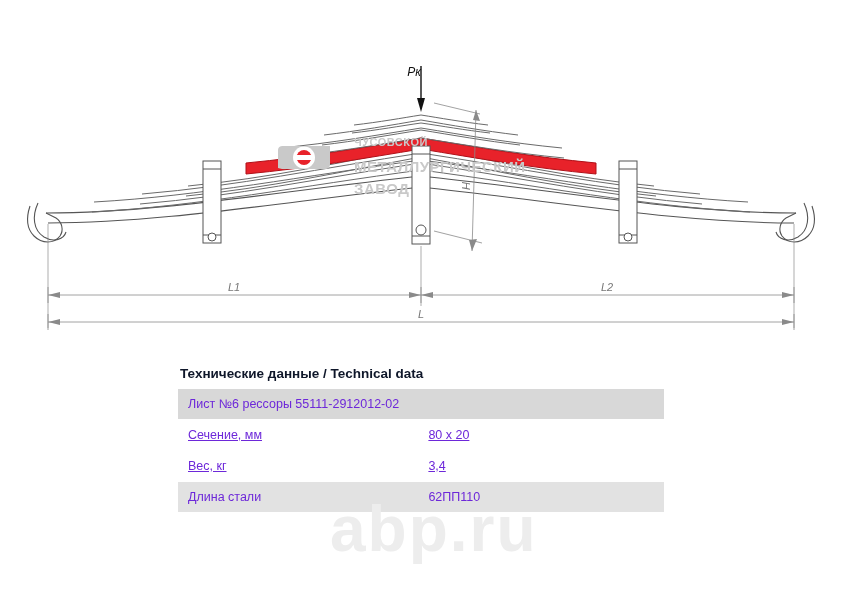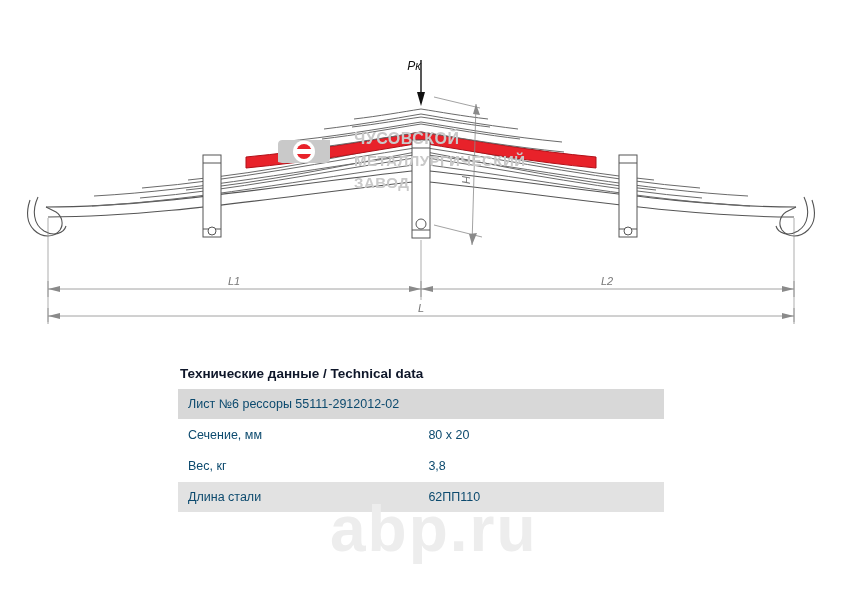--- a/index.html
+++ b/index.html
@@ -17,39 +17,39 @@
   #page {
     position: relative;
     width: 842px;
     height: 595px;
   }
 
   
   #drawing {
     position: absolute;
     left: 0;
-    top: 0;
+    top: 6px;
     width: 712px;
     height: 345px;
   }
   #drawing svg {
     display: block;
   }
 
   
   .wm-text {
     position: absolute;
     font-family: "Liberation Sans", sans-serif;
     font-weight: bold;
     color: #c9c9c9;
     letter-spacing: 0.5px;
     white-space: nowrap;
     pointer-events: none;
   }
-  #wm-line1 { left: 354px; top: 130px; font-size: 16px; }
+  #wm-line1 { left: 354px; top: 130px; font-size: 11px; }
   #wm-line2 { left: 354px; top: 152px; font-size: 15px; }
   #wm-line3 { left: 354px; top: 174px; font-size: 15px; }
 
   
   #abp-watermark {
     position: absolute;
     left: 330px;
     top: 492px;
     font-size: 64px;
     font-weight: bold;
@@ -70,33 +70,34 @@
     color: #0f172a;
     font-weight: bold;
     font-size: 13.5px;
     margin: 0 0 8px 2px;
     font-family: "Liberation Sans", sans-serif;
   }
   table.tech {
     border-collapse: collapse;
     width: 486px;
     font-size: 12.5px;
-    color: #0c4a6e;
+    color: #6d28d9;
   }
   table.tech td {
     padding: 6px 10px;
     height: 18px;
     vertical-align: middle;
     border: none;
   }
   table.tech tr.shade td {
     background: #e2e2e2;
   }
   table.tech tr.plain td {
     background: #ffffff;
+    text-decoration: underline;
   }
   table.tech td.label {
     width: 240px;
   }
   table.tech td.value {
     width: 246px;
   }
   table.tech tr.header td {
     background: #d8d8d8;
     font-weight: normal;
@@ -233,21 +234,21 @@
       <tbody>
         <tr class="header">
           <td colspan="2">Лист №6 рессоры 55111-2912012-02</td>
         </tr>
         <tr class="plain">
           <td class="label">Сечение, мм</td>
           <td class="value">80 х 20</td>
         </tr>
         <tr class="plain">
           <td class="label">Вес, кг</td>
-          <td class="value">3,8</td>
+          <td class="value">3,4</td>
         </tr>
         <tr class="shade">
           <td class="label">Длина стали</td>
           <td class="value">62ПП110</td>
         </tr>
       </tbody>
     </table>
   </div>
 
   <div id="abp-watermark">abp.ru</div>

